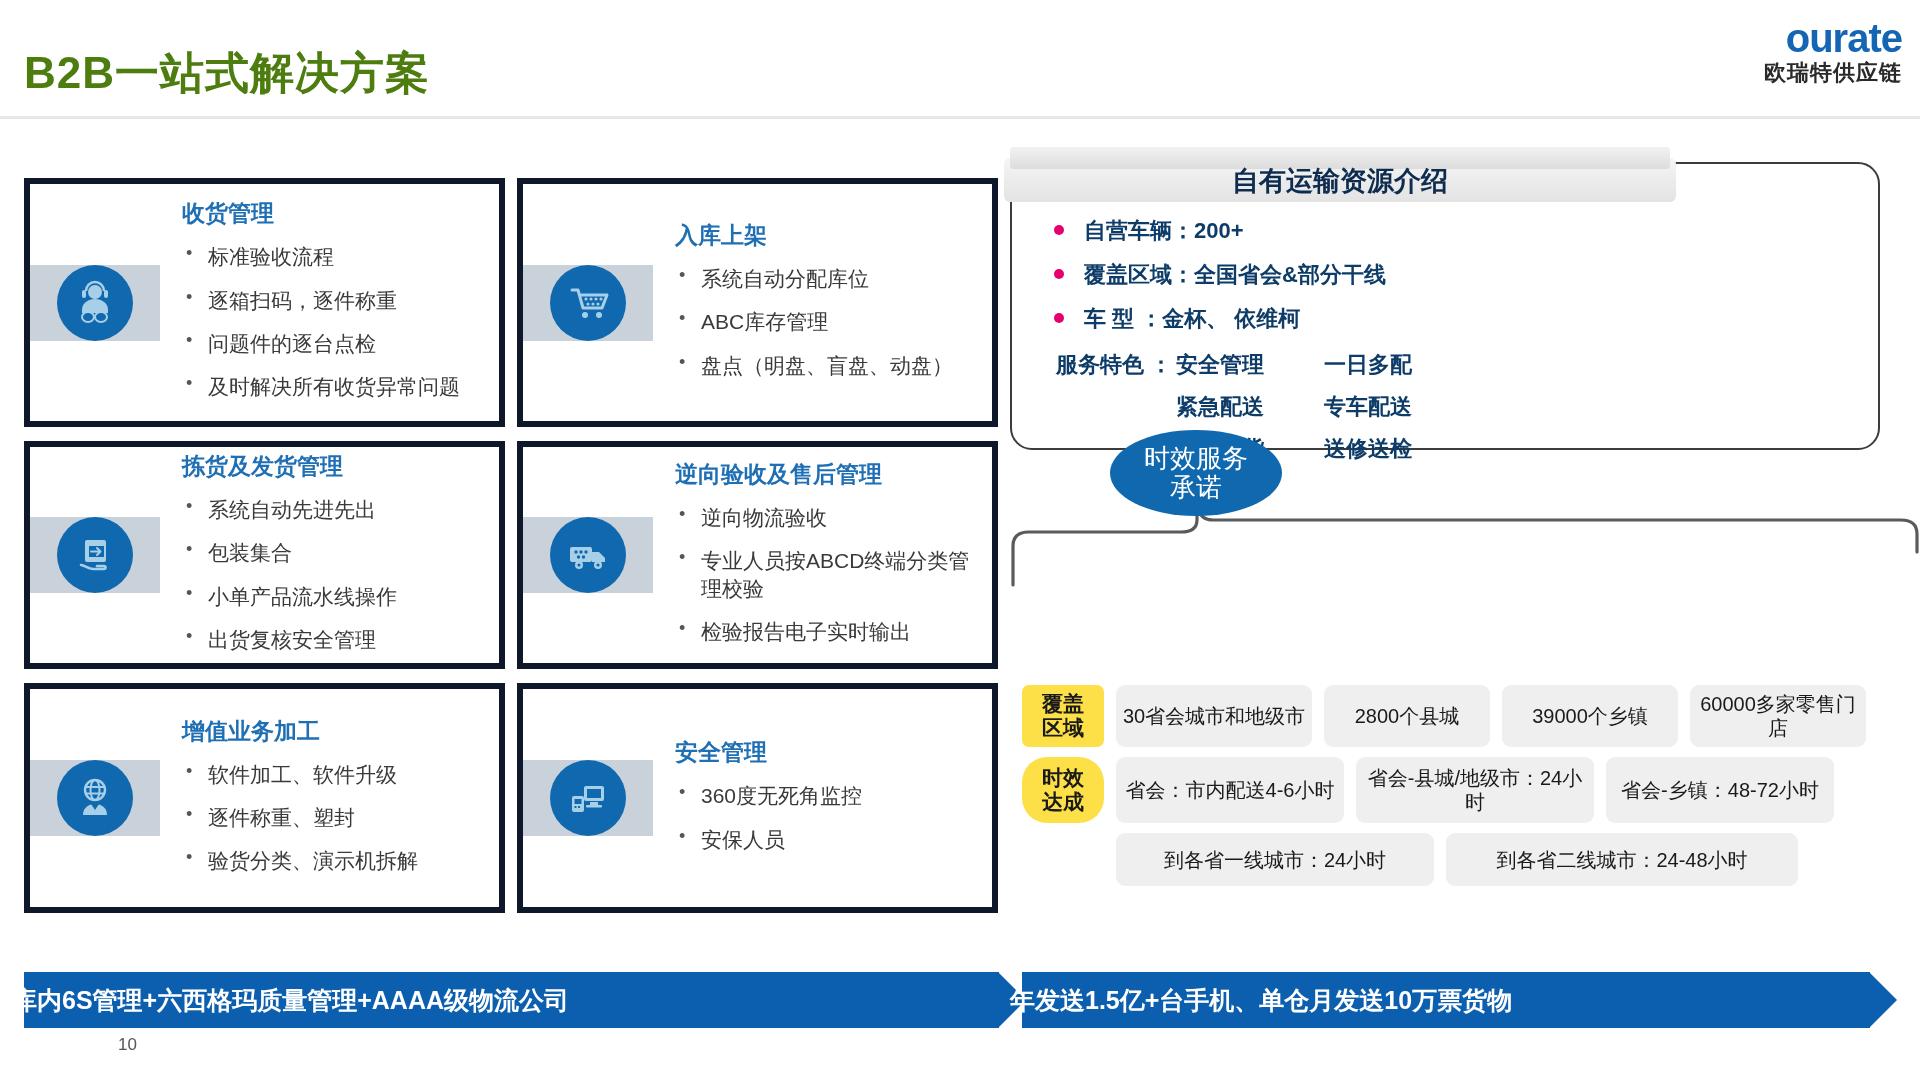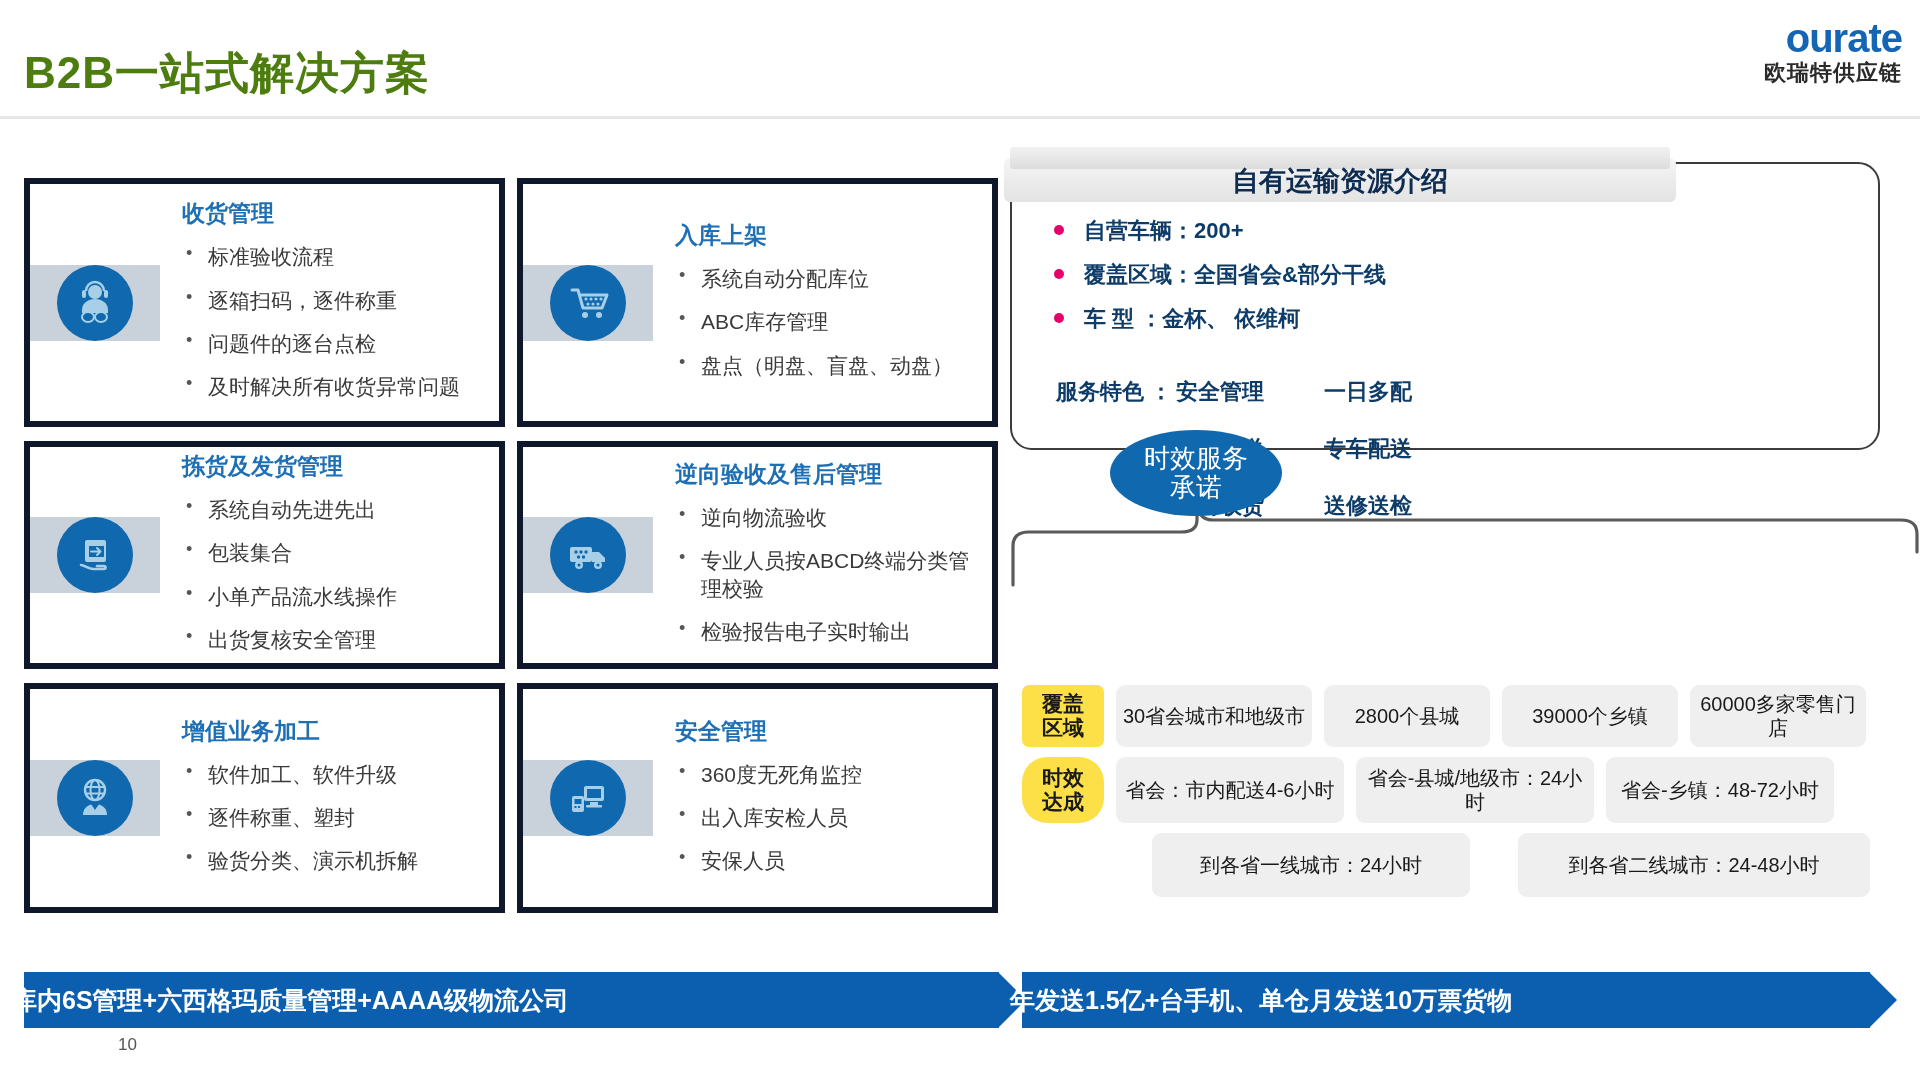--- a/index.html
+++ b/index.html
@@ -82,21 +82,21 @@
   #transport-list { position:absolute; left:18px; top:66px; width:830px; }
   .tline {
     position:relative; padding-left:56px; margin-bottom:14px;
     font-size:22px; font-weight:bold; color:#0E3C69; white-space:nowrap;
   }
   .tline .dot {
     position:absolute; left:26px; top:9px; width:10px; height:10px;
     border-radius:50%; background:#E6006E;
   }
   .svc { position:absolute; left:18px; top:200px; width:830px; }
-  .svc-row { display:flex; font-size:22px; font-weight:bold; color:#0E3C69; margin-bottom:12px; white-space:nowrap;margin-top:27px; }
+  .svc-row { display:flex; font-size:22px; font-weight:bold; color:#0E3C69; margin-bottom:12px; white-space:nowrap; }
   .svc-label { width:148px; padding-left:28px; }
   .svc-a { width:148px; }
   .svc-b { width:140px; }
 
   
   #promise-oval {
     position:absolute; left:1110px; top:430px;
     width:172px; height:86px; border-radius:50%;
     background:#1068AE; color:#fff;
     display:flex; align-items:center; justify-content:center;
@@ -116,21 +116,21 @@
     text-align:center; line-height:1.15; margin-right:12px; flex:0 0 82px;
   }
   .cell {
     background:#EFEFEF; border-radius:9px;
     font-size:20px; color:#1A1A1A;
     display:flex; align-items:center; justify-content:center;
     text-align:center; line-height:1.2; padding:8px 6px; margin-right:12px;
   }
   .h1 { height:62px; }
   .h2 { height:66px; }
-  .h3 { height:64px;margin-left:36px; }
+  .h3 { height:53px; }
   #tbl-extra { display:flex; margin-left:94px; }
 
   
   .banner {
     position:absolute; height:56px; background:#0B5FAE;
     display:flex; align-items:center; justify-content:flex-start;
   }
   .banner .btxt {
     color:#ffffff; font-size:25px; font-weight:bold; white-space:nowrap;
     transform:translateX(-12px);
@@ -306,21 +306,20 @@
             <rect x="10.5" y="25" width="7" height="5" fill="#1068AE"></rect>
             <rect x="10.5" y="32" width="2" height="2" fill="#1068AE"></rect>
             <rect x="14" y="32" width="2" height="2" fill="#1068AE"></rect>
           </svg>
         </div>
       </div>
       <div class="card-body">
         <div class="card-title">安全管理</div>
         <ul class="bullets">
           <li>360度无死角监控</li>
-          <li>出入库安检人员</li>
           <li>安保人员</li>
         </ul>
       </div>
     </div>
   </div>
 </div>
 
 <div id="right">
   <div id="transport-box">
     <div id="transport-outline"></div>

